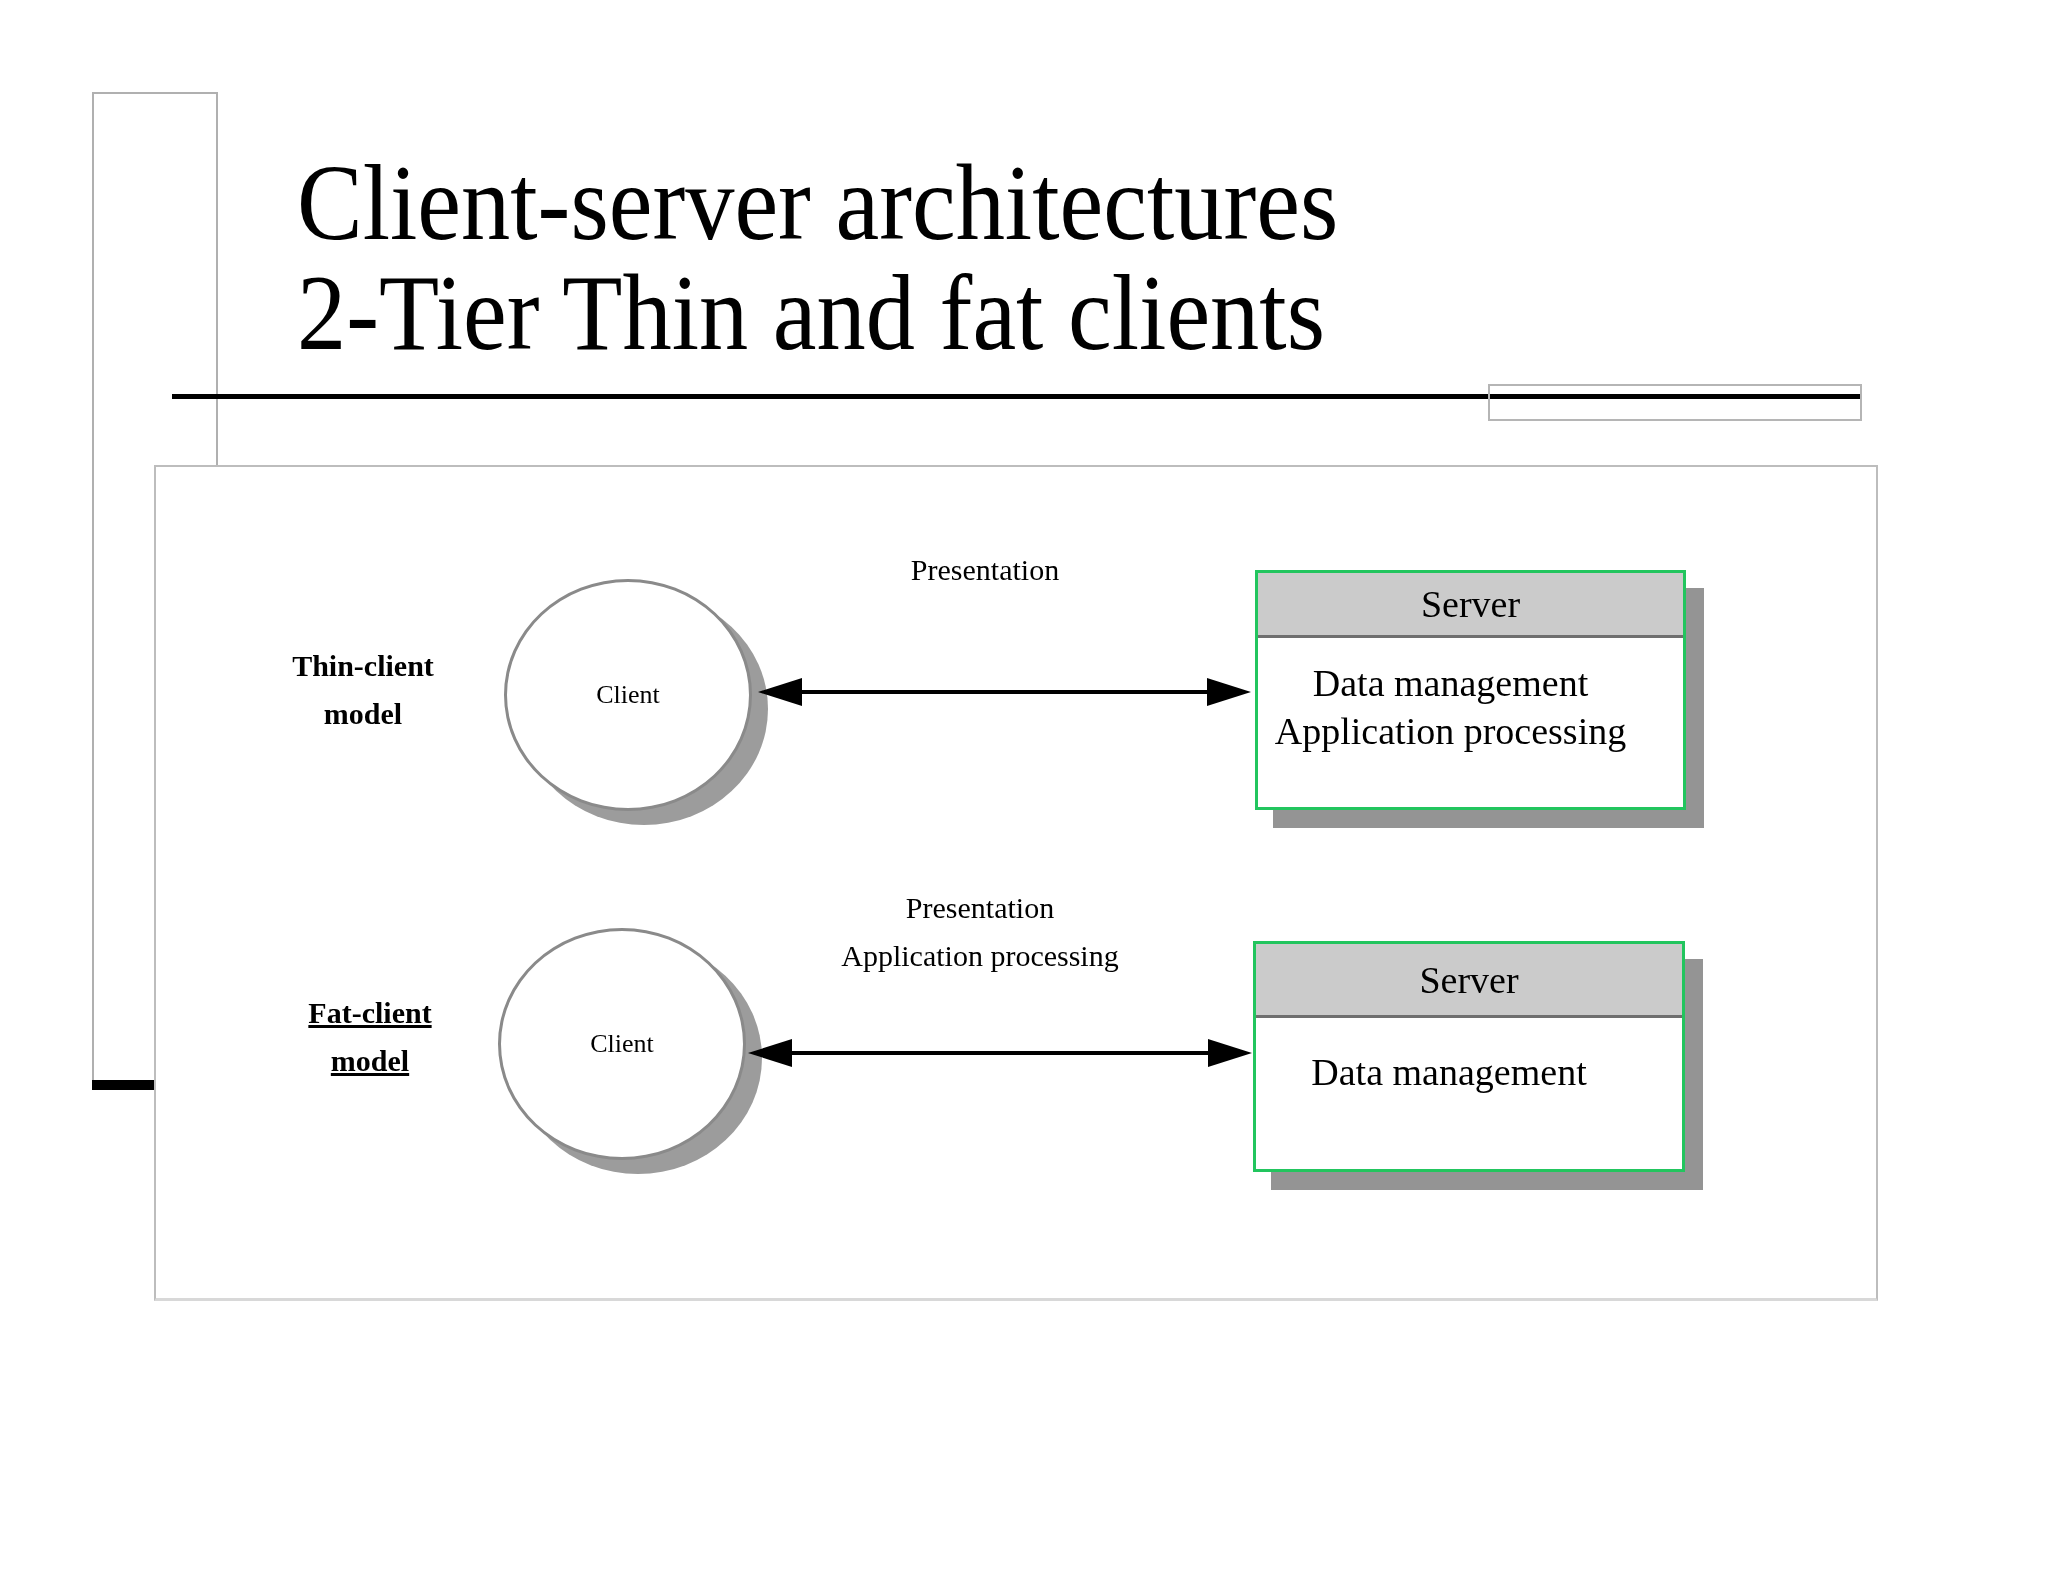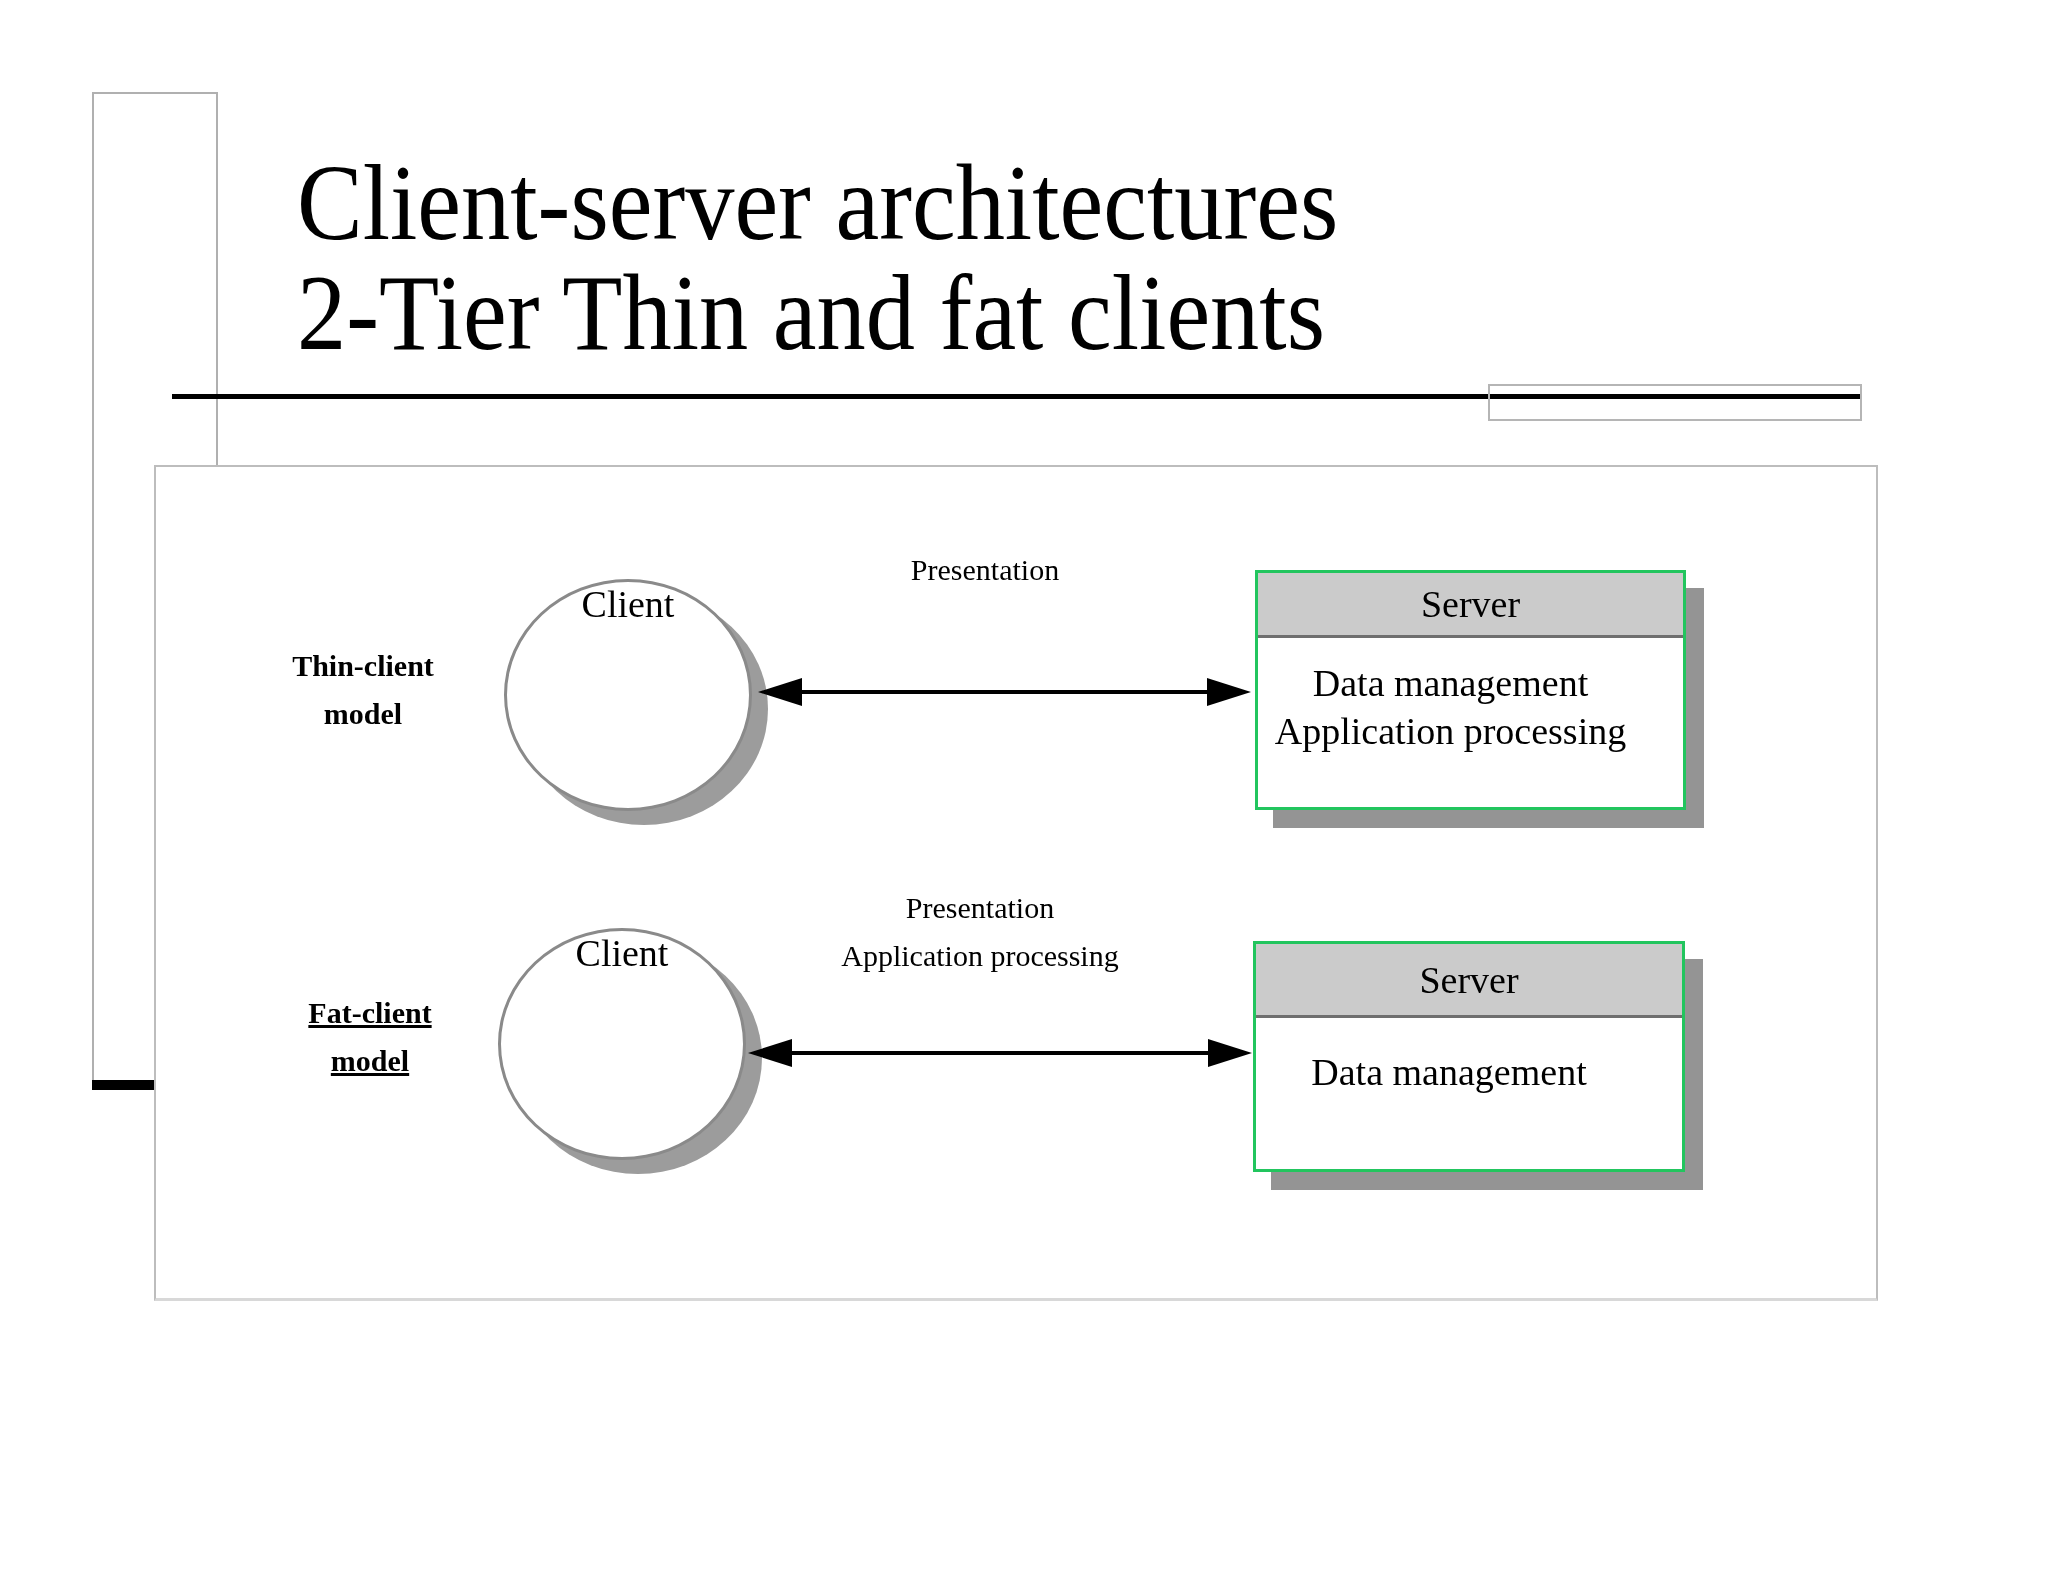--- a/index.html
+++ b/index.html
@@ -19,22 +19,22 @@
 
   
   #frame{position:absolute;left:154px;top:465px;width:1720px;height:831px;background:#fff;
          border:2px solid #bdbdbd;border-bottom:3px solid #d8d8d8;}
 
   .dtext{position:absolute;font-size:30px;line-height:48px;text-align:center;white-space:nowrap;}
   .bold{font-weight:bold;}
 
   .client-circle{position:absolute;width:242px;height:226px;border-radius:50%;
                  background:#fff;border:3px solid #8a8a8a;box-shadow:16px 14px 0 #9c9c9c;
-                 display:flex;align-items:flex-start;justify-content:center;
-                 font-size:38px;}
+                 display:flex;align-items:center;justify-content:center;
+                 font-size:26px;}
 
   .server-box{position:absolute;background:#fff;border:3px solid #22c55e;
               box-shadow:18px 18px 0 #949494;}
   .server-header{background:#cbcbcb;border-bottom:3px solid #6f6f6f;
                  display:flex;align-items:center;justify-content:center;font-size:38px;}
   .server-body{text-align:center;font-size:38px;line-height:48px;}
   .server-body .shift{transform:translateX(-20px);text-align:center;}
 
   .shaft{position:absolute;height:4px;background:#000;}
   .head{position:absolute;width:0;height:0;border-top:14px solid transparent;border-bottom:14px solid transparent;}

